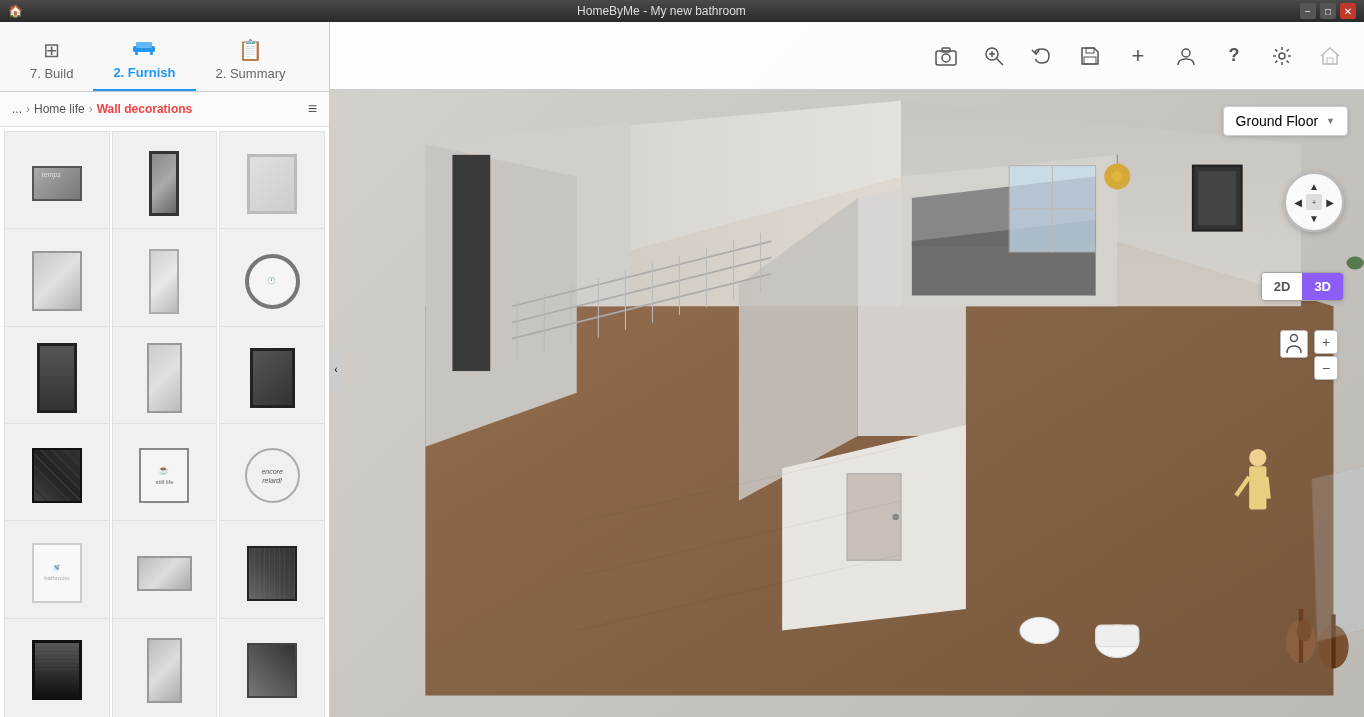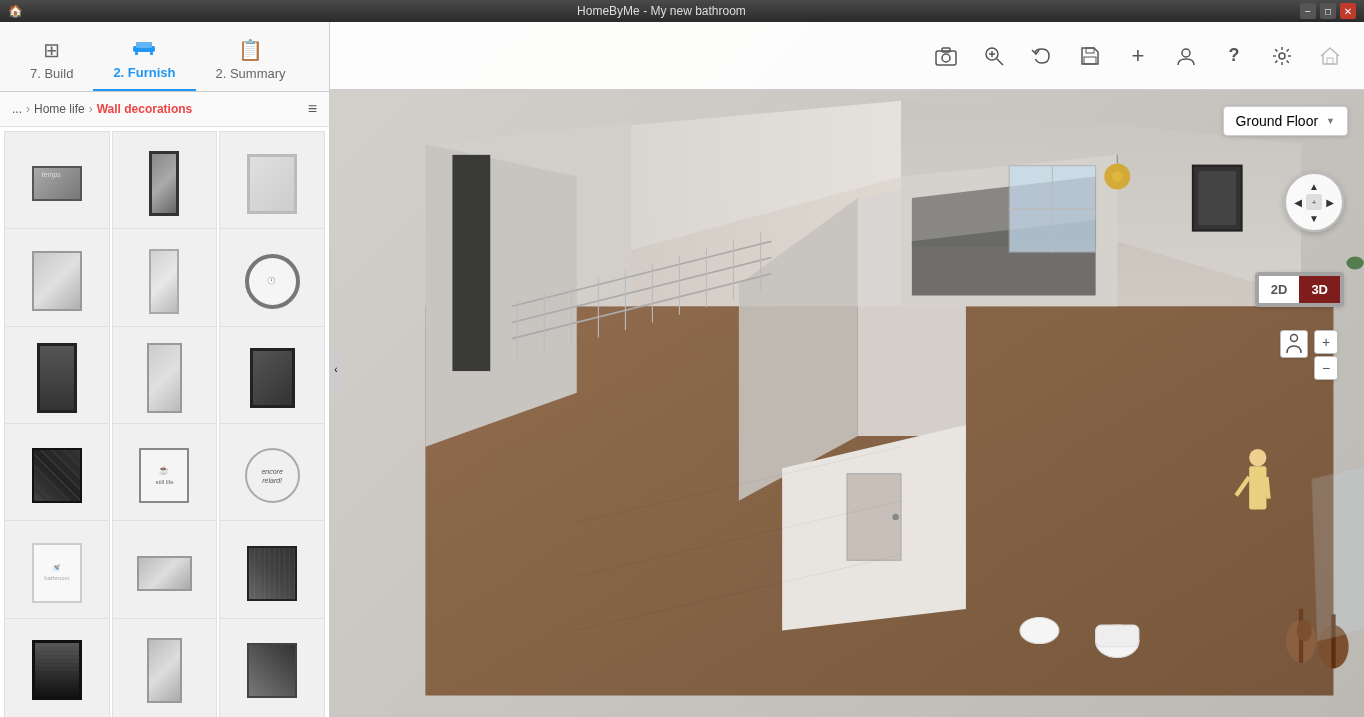--- a/index.html
+++ b/index.html
@@ -217,36 +217,36 @@
       display: flex; align-items: center; justify-content: center;
       font-size: 8px;
     }
 
     
     #view-toggle {
       position: absolute;
       top: 250px;
       right: 20px;
       display: flex;
-      border: 4px solid #a3a3a3;
+      border: 1px solid #a3a3a3;
       border-radius: 4px;
       overflow: hidden;
       z-index: 40;
       box-shadow: 0 1px 4px rgba(0,0,0,0.15);
     }
     .view-btn {
       padding: 6px 12px;
       background: #fff;
       border: none;
       cursor: pointer;
       font-size: 13px;
       font-weight: bold;
       color: #555;
     }
-    .view-btn.active { background: #7f1d1d; color: #fff; }
+    .view-btn.active { background: #8b5cf6; color: #fff; }
 
     
     #zoom-controls {
       position: absolute;
       top: 308px;
       right: 26px;
       display: flex;
       flex-direction: column;
       align-items: center;
       gap: 2px;

